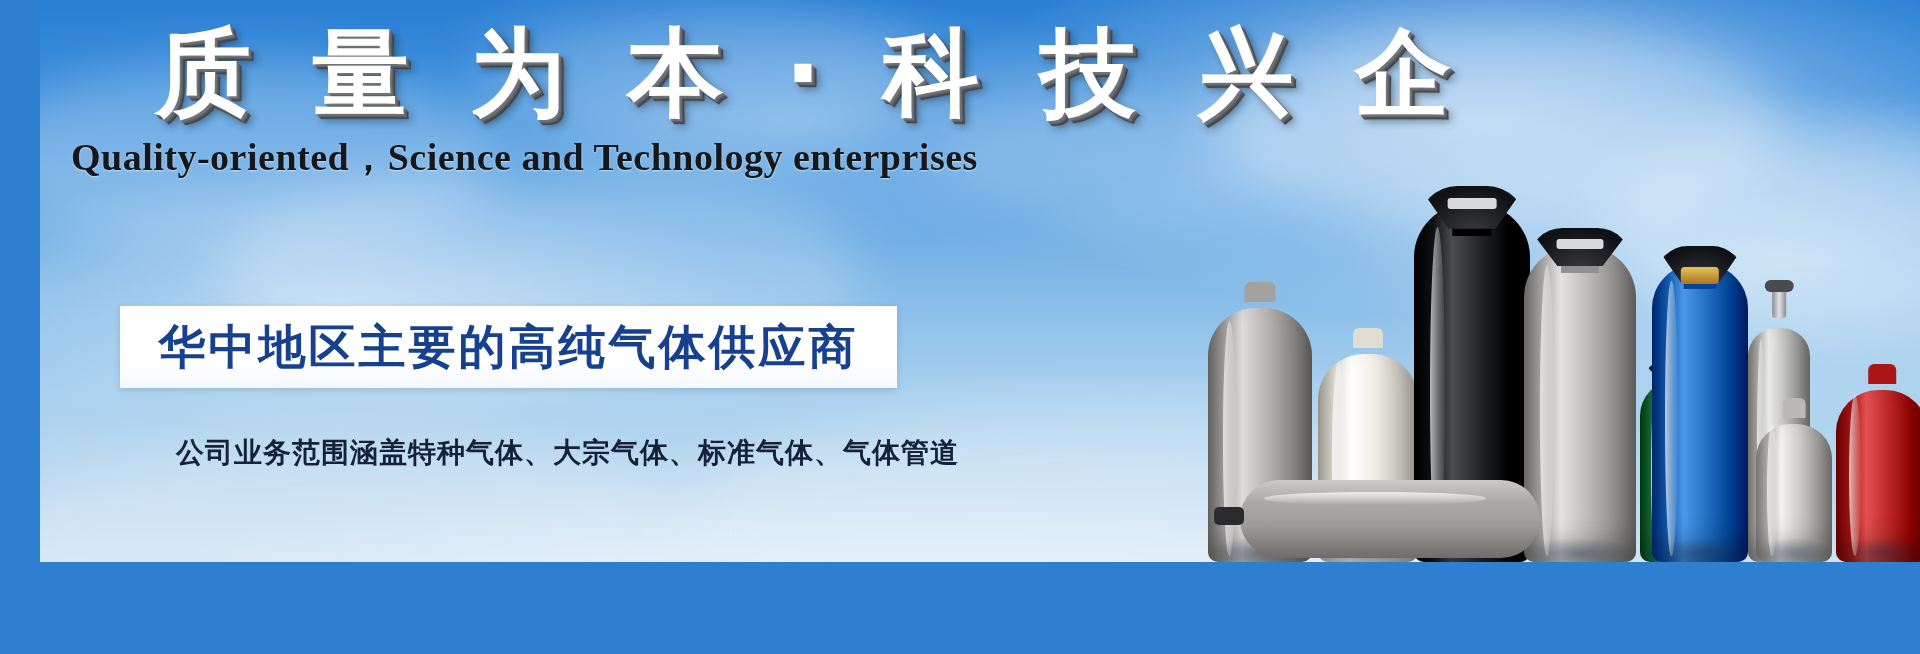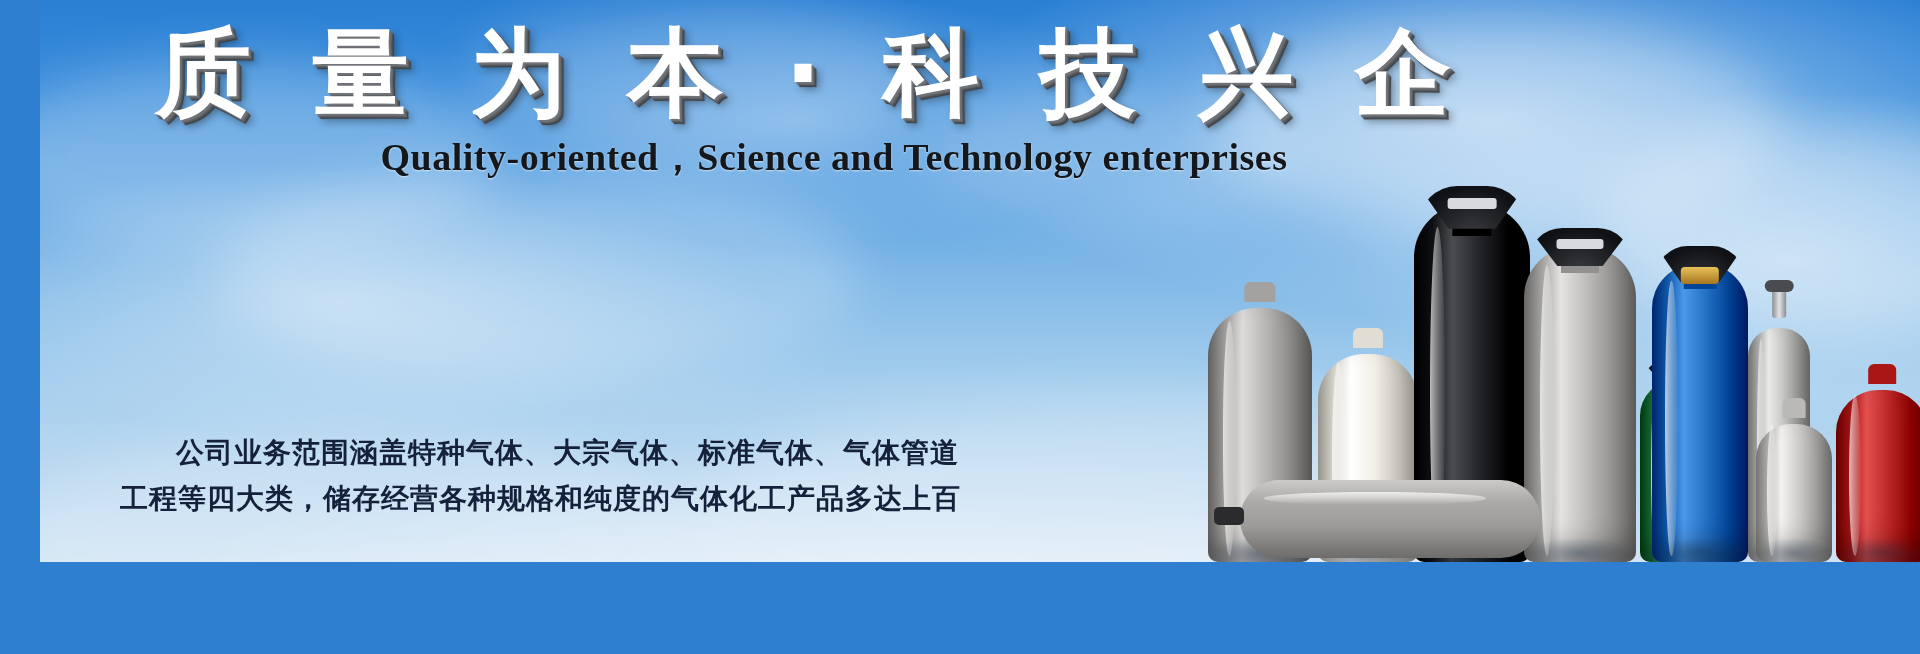--- a/index.html
+++ b/index.html
@@ -37,21 +37,21 @@
     font-size:96px;line-height:1.08;font-weight:700;letter-spacing:14px;
     color:#ffffff;white-space:nowrap;
     text-shadow:
        2px 2px 0 #6f7276,
        3px 3px 0 #5e6165,
        4px 4px 0 #4e5155,
        5px 5px 1px #3d4044,
        7px 7px 8px rgba(20,24,28,.45);
   }
   #subhead{
-    position:absolute;left:0;top:132px;width:1540px;text-align:center;
+    position:absolute;left:7px;top:132px;width:1540px;
     font-family:"Liberation Serif","DejaVu Serif",serif;
     font-size:38px;font-weight:700;color:#14181c;white-space:nowrap;
     letter-spacing:.5px;
     text-shadow:0 1px 2px rgba(255,255,255,.55);
     padding-left:24px;
   }
 
   
   #slogan-box{
     position:absolute;left:80px;top:306px;width:777px;height:82px;
@@ -98,24 +98,26 @@
   <div class="cloud c3"></div>
   <div class="cloud c4"></div>
   <div class="cloud c5"></div>
   <div class="cloud c6"></div>
   <div class="cloud c7"></div>
   <div class="cloud c8"></div>
 
   <div id="headline">质 量 为 本 · 科 技 兴 企</div>
   <div id="subhead">Quality-oriented，Science and Technology enterprises</div>
 
+  <div id="slogan-box">
+    <span id="slogan-text">华中地区主要的高纯气体供应商</span>
+  </div>
 
   <div id="paragraph">
     <div class="ln first">公司业务范围涵盖特种气体、大宗气体、标准气体、气体管道</div>
-    <div class="ln">工程等四大类，储存经营各种规格和纯度的气体化工产品多达上百</div>
   </div>
 
   <div id="cylinders">
       <div class="cyl" style="left: 8px; width: 104px; height: 268px;">
         <div class="body" style="height: 254px; border-radius: 47.84px 47.84px 10px 10px; background: linear-gradient(90deg, rgb(113, 112, 110) 0%, rgb(161, 160, 158) 16%, rgb(221, 220, 218) 33%, rgb(179, 178, 176) 58%, rgb(135, 134, 132) 82%, rgb(99, 98, 96) 100%); box-shadow: rgba(0, 0, 0, 0.28) 0px -18px 26px inset;"></div>
         <div class="gloss" style="bottom: 6px; top: 10%;"></div>
         <div style="position: absolute; left: 50%; transform: translateX(-50%); top: -12px; width: 31.2px; height: 20px; background: rgb(163, 162, 160); border-radius: 6px 6px 0px 0px;"></div>
         <div class="shadowfloor"></div>
       </div>
       <div class="cyl" style="left: 118px; width: 100px; height: 222px;">

